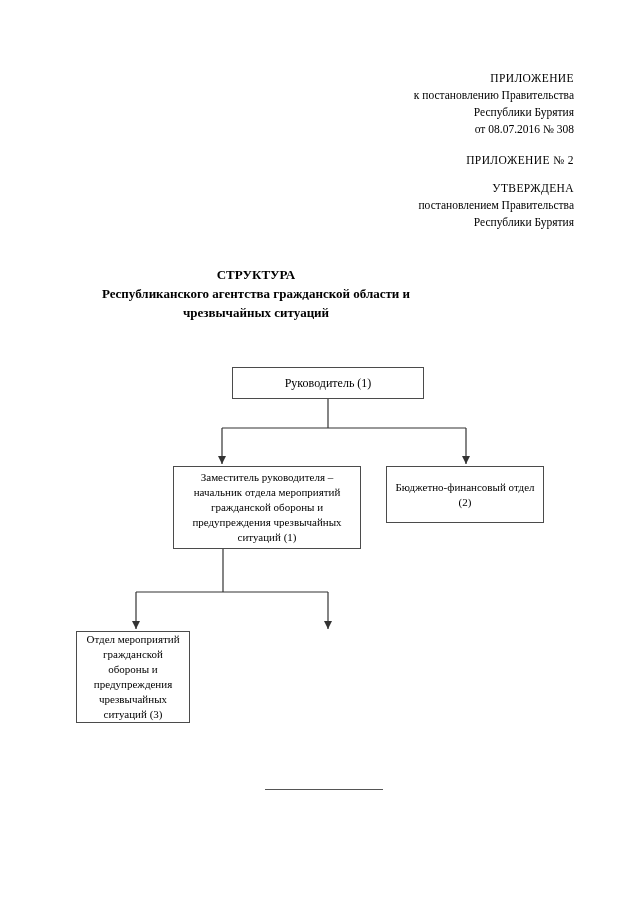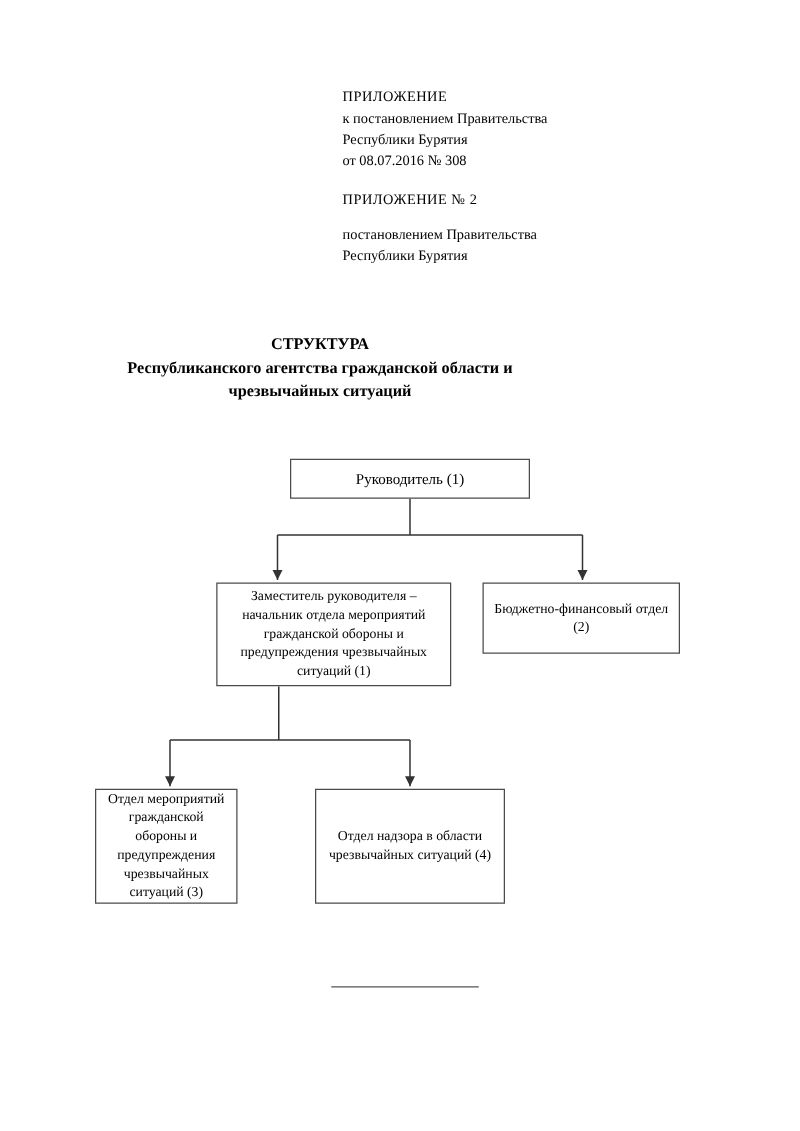--- a/index.html
+++ b/index.html
@@ -15,20 +15,21 @@
     color: #000000;
     overflow: hidden;
   }
 
   
   .header-block {
     position: absolute;
     top: 70px;
     right: 66px;
     width: 300px;
+    text-align: right;
     font-size: 11.5px;
     line-height: 17px;
   }
   .header-block .caps {
     letter-spacing: 0.4px;
   }
   .header-gap-sm { height: 11px; }
   .header-gap-md { height: 14px; }
 
   
@@ -112,26 +113,27 @@
     top: 789px;
     width: 118px;
     border-top: 1px solid #555;
   }
 </style>
 </head>
 <body>
 
 <div class="header-block">
   <div class="caps">ПРИЛОЖЕНИЕ</div>
-  <div>к постановлением Правительства</div>
+  <div>к постановлению Правительства</div>
   <div>Республики Бурятия</div>
   <div>от 08.07.2016  № 308</div>
   <div class="header-gap-md"></div>
   <div class="caps">ПРИЛОЖЕНИЕ № 2</div>
   <div class="header-gap-sm"></div>
+  <div class="caps">УТВЕРЖДЕНА</div>
   <div>постановлением Правительства</div>
   <div>Республики Бурятия</div>
 </div>
 
 <div class="title-block">
   <div>СТРУКТУРА</div>
   <div>Республиканского агентства гражданской области и</div>
   <div>чрезвычайных ситуаций</div>
 </div>
 
@@ -165,17 +167,16 @@
   </svg>
 
   <div class="node" id="node-head">Руководитель (1)</div>
 
   <div class="node" id="node-deputy">Заместитель руководителя – начальник отдела мероприятий гражданской обороны и предупреждения чрезвычайных ситуаций (1)</div>
 
   <div class="node" id="node-budget">Бюджетно-финансовый отдел (2)</div>
 
   <div class="node" id="node-dept-go">Отдел мероприятий гражданской обороны и предупреждения чрезвычайных ситуаций (3)</div>
 
-  <div class="node" id="node-dept-nadzor">Отдел надзора в области чрезвычайных ситуаций (4)</div>
 
 </div>
 
 <div class="footer-rule"></div>
 
 </body></html>

